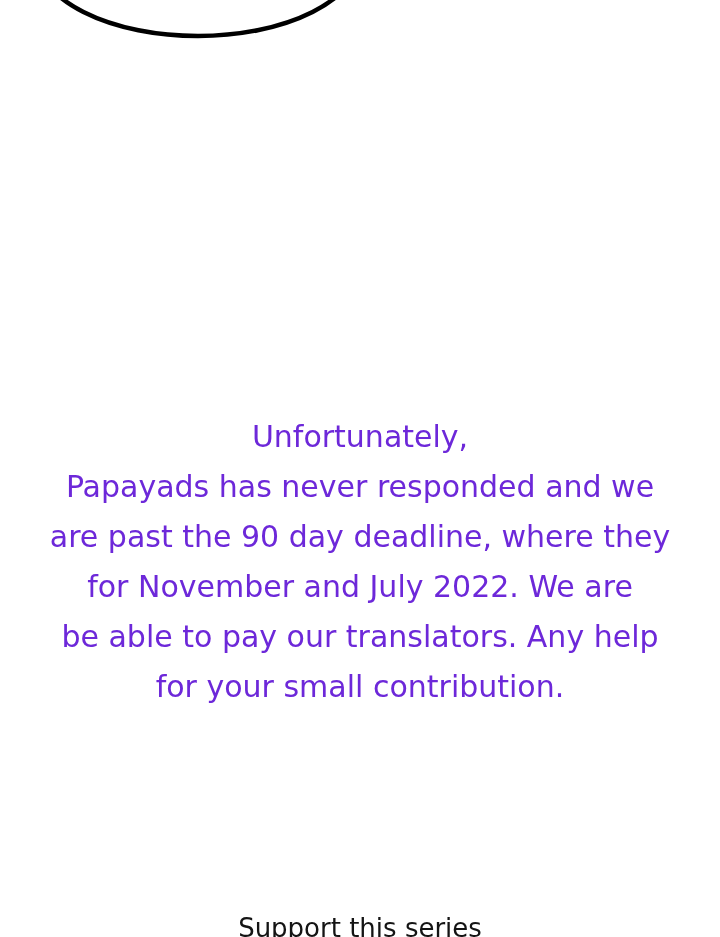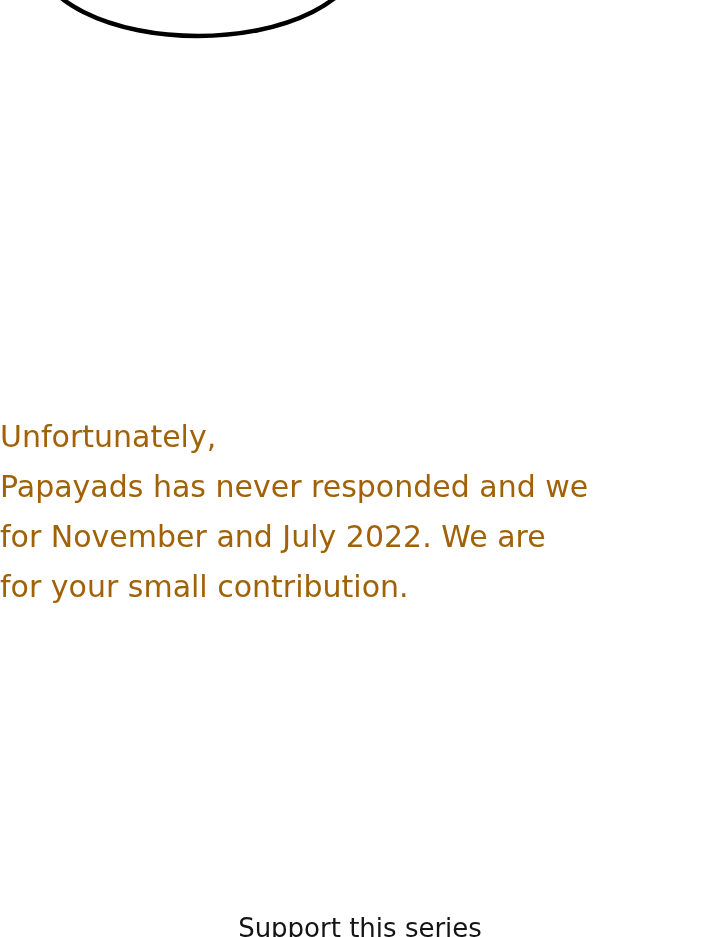--- a/index.html
+++ b/index.html
@@ -24,21 +24,22 @@
     position: absolute;
     top: 0;
     left: 0;
     display: block;
   }
   .notice {
     position: absolute;
     top: 412px;
     left: 0;
     width: 720px;
-    color: #a16207;
+    text-align: center;
+    color: #6d28d9;
     font-size: 30px;
     line-height: 50px;
     font-weight: 500;
     white-space: nowrap;
   }
   .support {
     position: absolute;
     top: 903px;
     left: 0;
     width: 720px;
@@ -55,19 +56,21 @@
 
 <div class="page">
 
   <svg class="bubble-arc" width="720" height="80" viewBox="0 0 720 80">
     <ellipse cx="198" cy="-46" rx="162" ry="82" fill="none" stroke="#000000" stroke-width="4.5"></ellipse>
   </svg>
 
   <div class="notice">
     <div>Unfortunately,</div>
     <div>Papayads has never responded and we</div>
+    <div>are past the 90 day deadline, where they</div>
     <div>for November and July 2022. We are</div>
+    <div>be able to pay our translators. Any help</div>
     <div>for your small contribution.</div>
   </div>
 
   <div class="support">Support this series</div>
 
 </div>
 
 </body></html>

